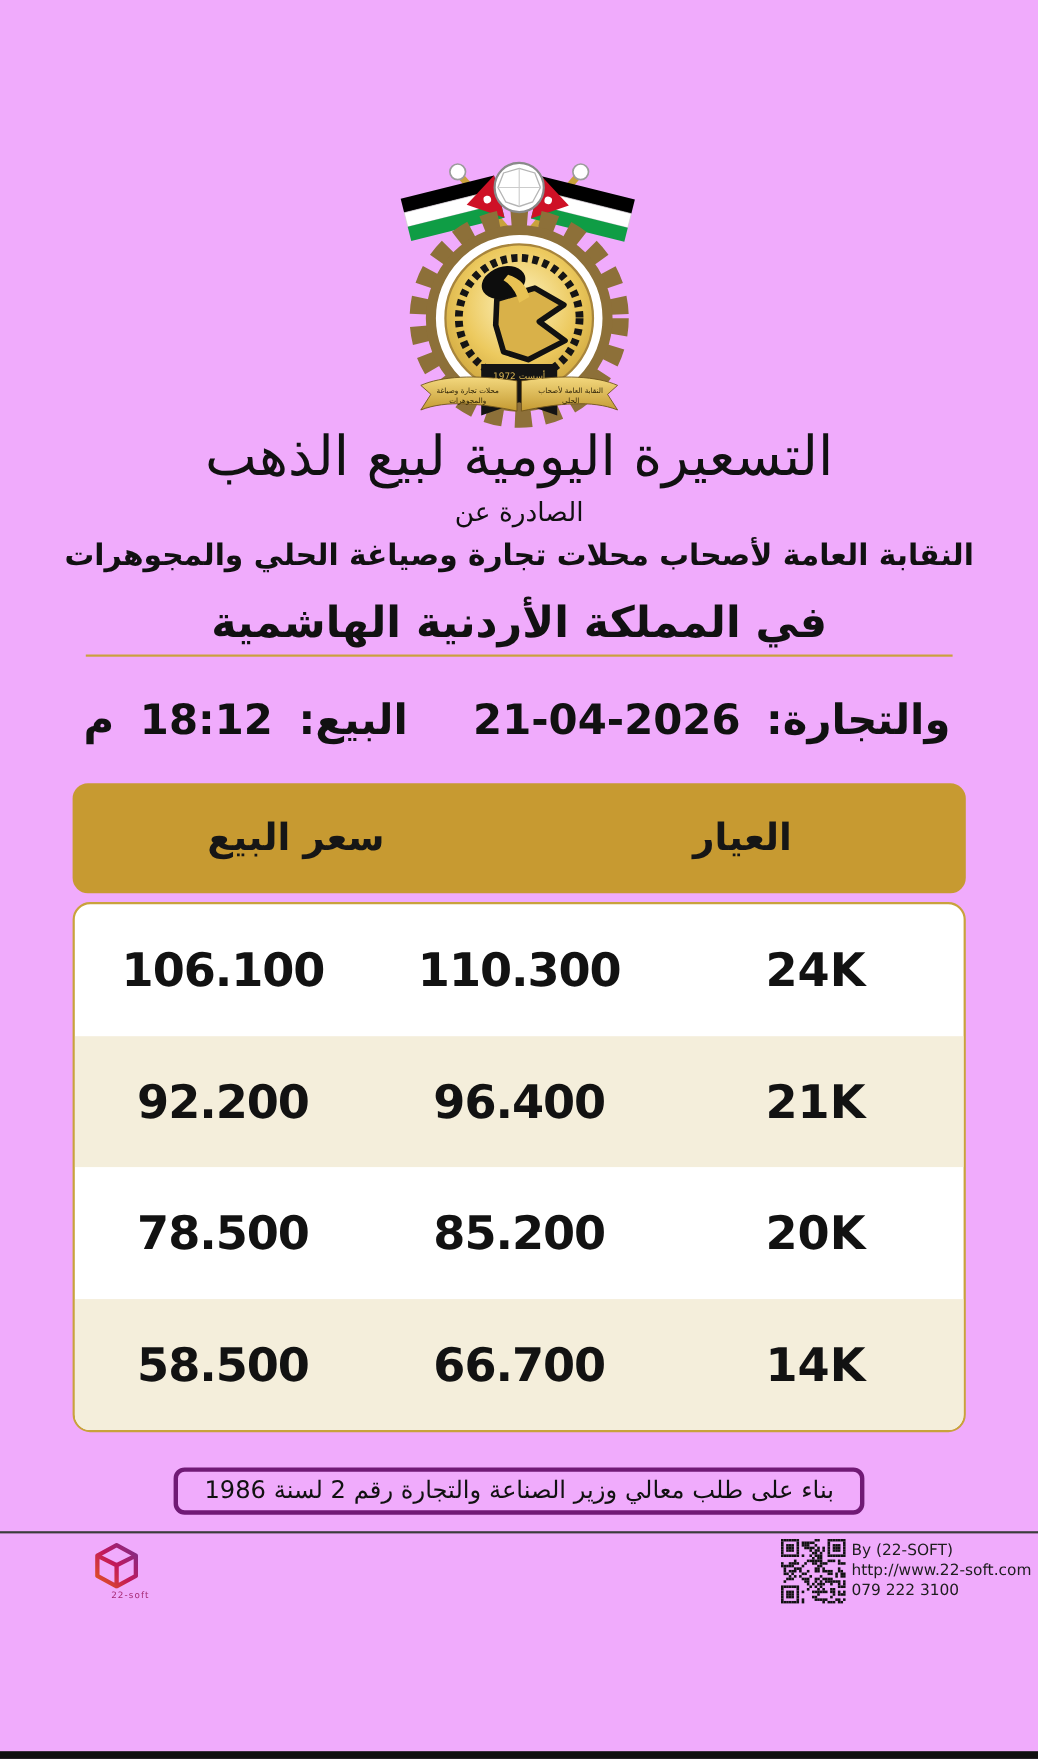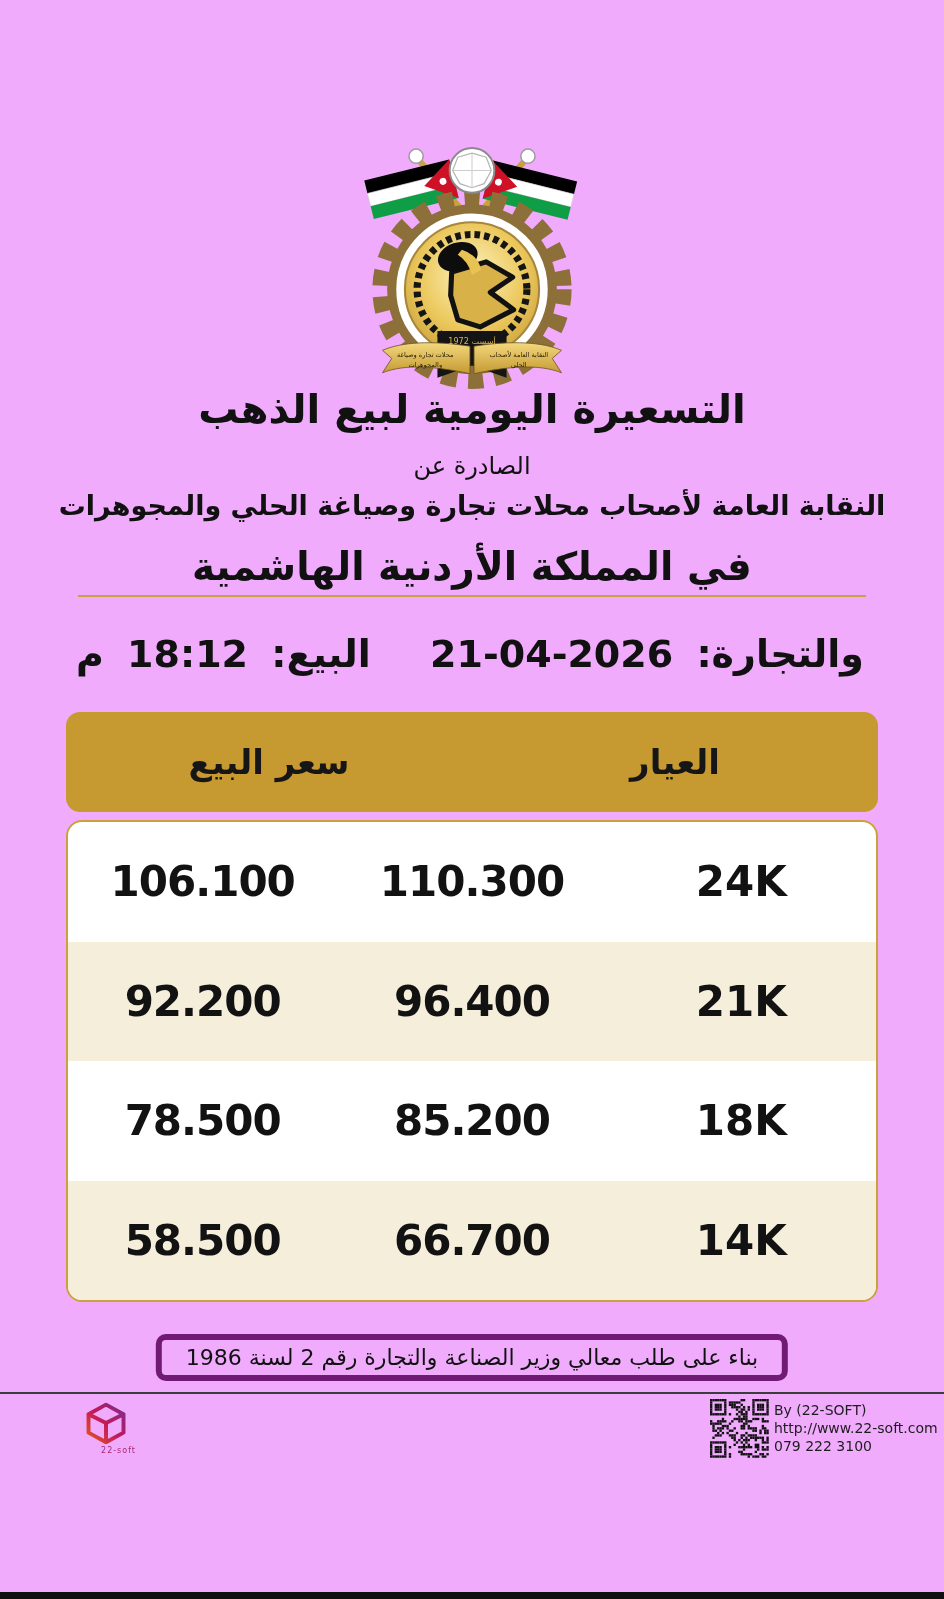--- a/index.html
+++ b/index.html
@@ -12,21 +12,21 @@
     color:var(--ink,#111);
     overflow:hidden;
   }
   .abs{position:absolute;}
   .centered-text{left:0;width:944px;text-align:center;}
 
   
   .emblem{left:360px;top:144px;width:224px;height:248px;}
 
   
-  .title{top:386px;font-size:40px;font-weight:700;letter-spacing:0;}
+  .title{top:386px;font-size:50px;font-weight:400;letter-spacing:0;}
   .issued-by{top:452px;font-size:24px;font-weight:400;}
   .syndicate{top:490px;font-size:27px;font-weight:600;}
   .country{top:544px;font-size:39px;font-weight:600;}
   .gold-divider{top:595px;left:78px;width:788px;height:2px;background:var(--gold-border,#C9A23C);}
 
   
   .datetime-row{
     top:614px;left:66px;width:812px;height:80px;
     display:flex;justify-content:space-between;align-items:center;
     direction:rtl;
@@ -55,21 +55,21 @@
     display:grid;grid-template-rows:repeat(4,1fr);
   }
   .price-row{display:flex;direction:rtl;align-items:center;}
   .price-row.cream{background:var(--cream,#F4EEDB);}
   .price-row .cell{flex:1;text-align:center;font-weight:900;font-size:42px;color:#121212;letter-spacing:-1px;}
   .price-row .cell.karat{letter-spacing:0;}
 
   
   .note-box{
     top:1334px;left:472px;transform:translateX(-50%);
-    border:6px solid #701a75;border-radius:10px;
+    border:4px solid #701a75;border-radius:10px;
     padding:5px 24px;white-space:nowrap;
     font-size:22px;font-weight:500;direction:rtl;
   }
 
   
   .footer-line{top:1392px;left:0;width:944px;height:2px;background:#3c3c3c;}
   .soft-logo{left:76px;top:1402px;width:60px;text-align:center;}
   .soft-logo .logo-text{font-size:8px;color:#a62a75;margin-top:-2px;letter-spacing:1px;text-align:right;}
   .qr-block{left:710px;top:1399px;width:60px;height:60px;}
   .qr-text{left:774px;top:1401px;font-size:14px;line-height:18px;color:#1d1d1d;white-space:nowrap;text-align:left;direction:ltr;}
@@ -177,21 +177,21 @@
         <div class="cell karat">24K</div>
         <div class="cell sell">110.300</div>
         <div class="cell buy">106.100</div>
       </div>
       <div class="price-row cream">
         <div class="cell karat">21K</div>
         <div class="cell sell">96.400</div>
         <div class="cell buy">92.200</div>
       </div>
       <div class="price-row">
-        <div class="cell karat">18K</div>
+        <div class="cell karat">20K</div>
         <div class="cell sell">85.200</div>
         <div class="cell buy">78.500</div>
       </div>
       <div class="price-row cream">
         <div class="cell karat">14K</div>
         <div class="cell sell">66.700</div>
         <div class="cell buy">58.500</div>
       </div>
     </div>
 

